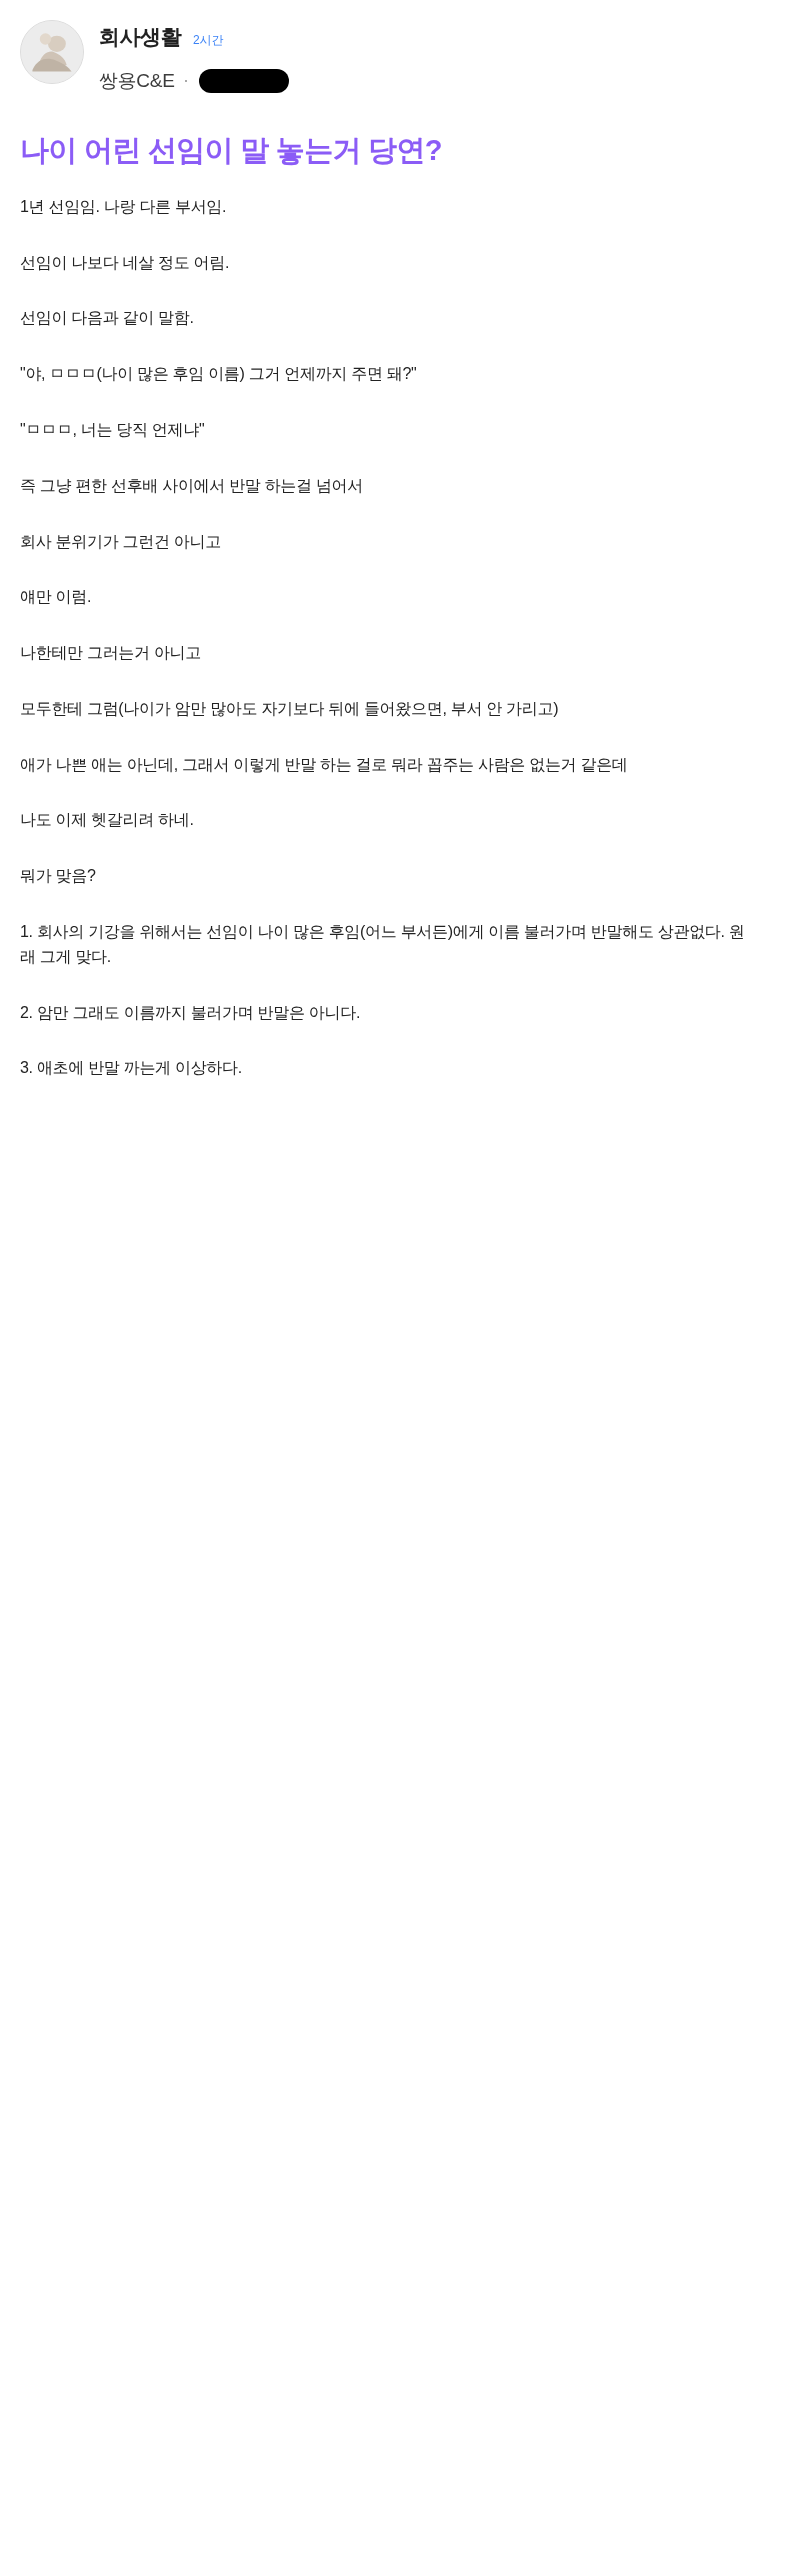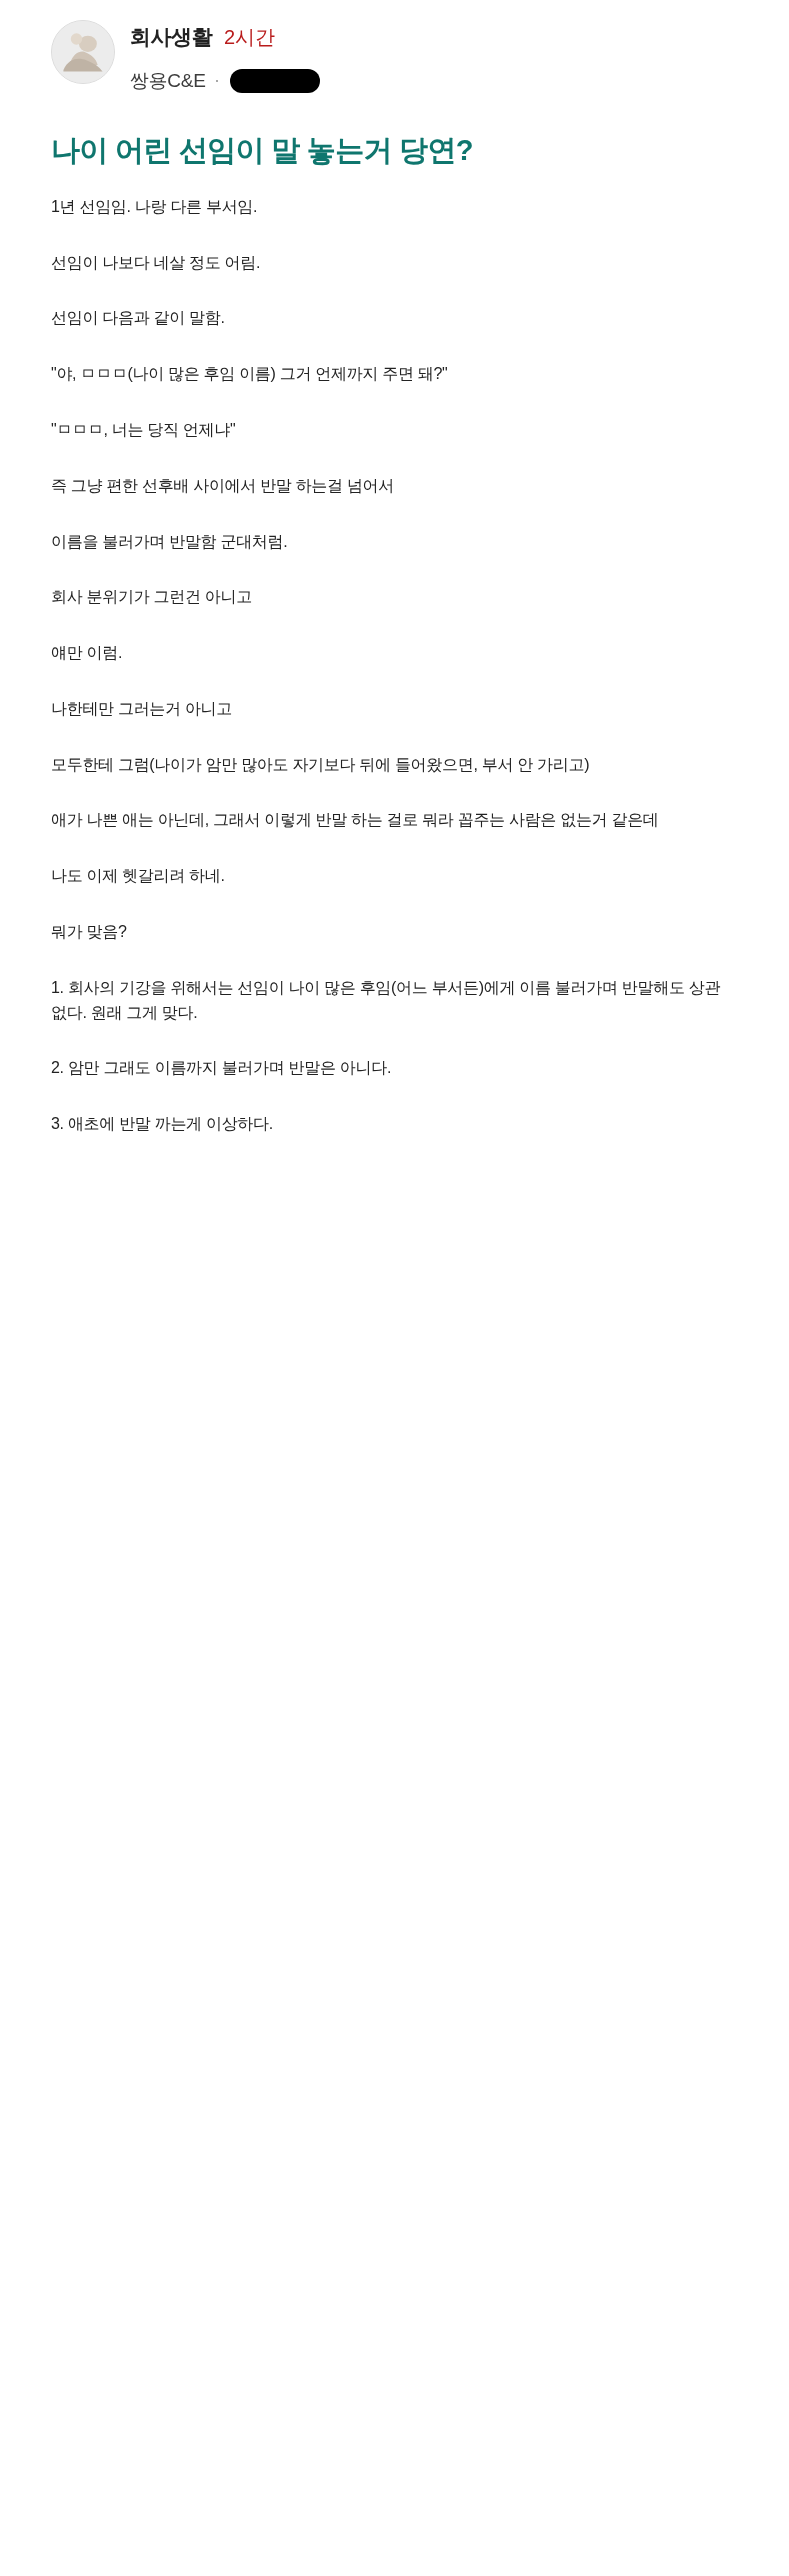--- a/index.html
+++ b/index.html
@@ -11,21 +11,21 @@
     width: 790px;
     min-height: 2576px;
     font-family: "Liberation Sans", "DejaVu Sans", sans-serif;
     color: #1a1a1a;
     -webkit-font-smoothing: antialiased;
   }
   .page {
     width: 776px;
     min-height: 2576px;
     box-sizing: border-box;
-    padding: 0 51px;
+    padding: 0 20px;
     background: #ffffff;
     position: relative;
   }
 
   
   .post-header {
     display: flex;
     align-items: flex-start;
     padding-top: 19.6px;
     padding-bottom: 8.2px;
@@ -55,22 +55,22 @@
     display: flex;
     align-items: baseline;
   }
   .community-name {
     font-size: 21px;
     font-weight: 700;
     color: #222222;
     letter-spacing: -0.3px;
   }
   .time-ago {
-    font-size: 20px;
-    color: #b91c1c;
+    font-size: 12px;
+    color: #3b82f6;
     margin-left: 11.4px;
     font-weight: 400;
   }
   .line-2 {
     display: flex;
     align-items: center;
     margin-top: 17px;
   }
   .company-name {
     font-size: 19px;
@@ -90,21 +90,21 @@
     border-radius: 13px;
     margin-left: 1.6px;
   }
 
   
   .post-title {
     font-size: 29px;
     font-weight: 700;
     line-height: 1.35;
     letter-spacing: -0.7px;
-    color: #0f766e;
+    color: #8b5cf6;
     margin-top: 29px;
     margin-bottom: 24.5px;
   }
 
   
   .post-body p {
     font-size: 16px;
     line-height: 1.55;
     letter-spacing: -0.3px;
     color: #222222;
@@ -143,21 +143,20 @@
 
   <h1 class="post-title">나이 어린 선임이 말 놓는거 당연?</h1>
 
   <div class="post-body">
     <p>1년 선임임. 나랑 다른 부서임.</p>
     <p>선임이 나보다 네살 정도 어림.</p>
     <p>선임이 다음과 같이 말함.</p>
     <p>"야, ㅁㅁㅁ(나이 많은 후임 이름) 그거 언제까지 주면 돼?"</p>
     <p>"ㅁㅁㅁ, 너는 당직 언제냐"</p>
     <p>즉 그냥 편한 선후배 사이에서 반말 하는걸 넘어서</p>
-    <p>이름을 불러가며 반말함 군대처럼.</p>
     <p>회사 분위기가 그런건 아니고</p>
     <p>얘만 이럼.</p>
     <p>나한테만 그러는거 아니고</p>
     <p>모두한테 그럼(나이가 암만 많아도 자기보다 뒤에 들어왔으면, 부서 안 가리고)</p>
     <p>애가 나쁜 애는 아닌데, 그래서 이렇게 반말 하는 걸로 뭐라 꼽주는 사람은 없는거 같은데</p>
     <p>나도 이제 헷갈리려 하네.</p>
     <p>뭐가 맞음?</p>
     <p>1. 회사의 기강을 위해서는 선임이 나이 많은 후임(어느 부서든)에게 이름 불러가며 반말해도 상관없다. 원래 그게 맞다.</p>
     <p>2. 암만 그래도 이름까지 불러가며 반말은 아니다.</p>
     <p>3. 애초에 반말 까는게 이상하다.</p>

